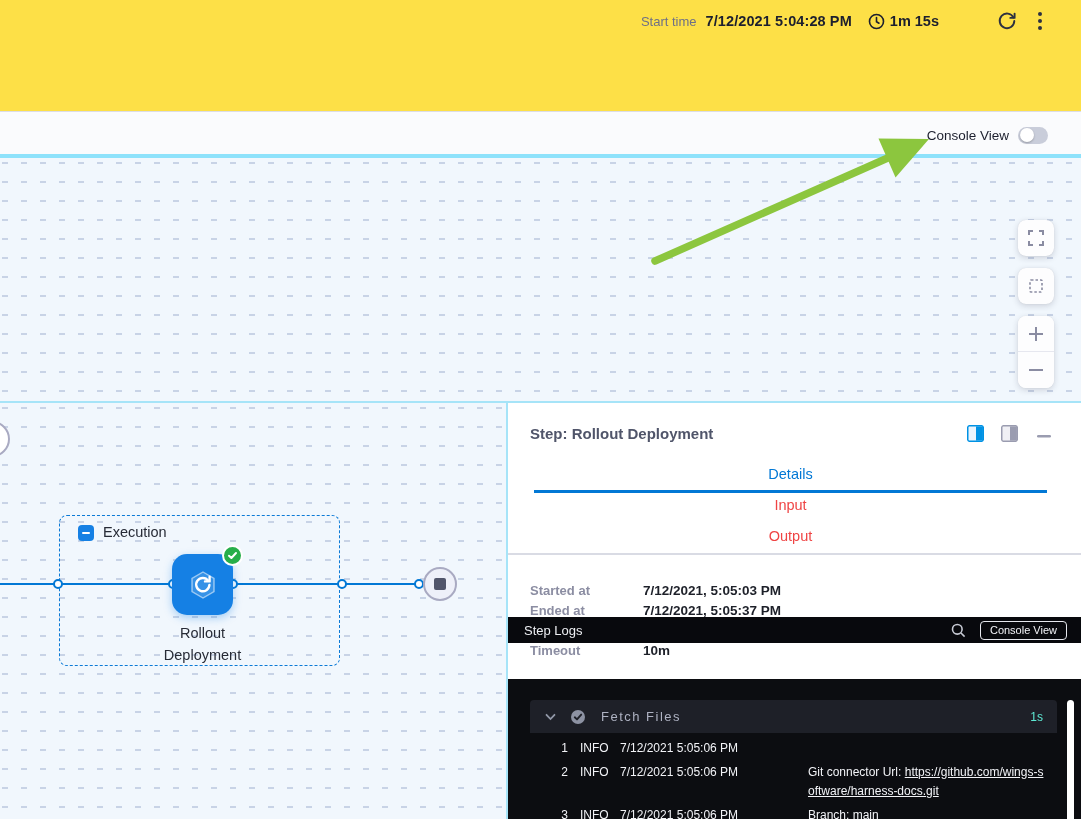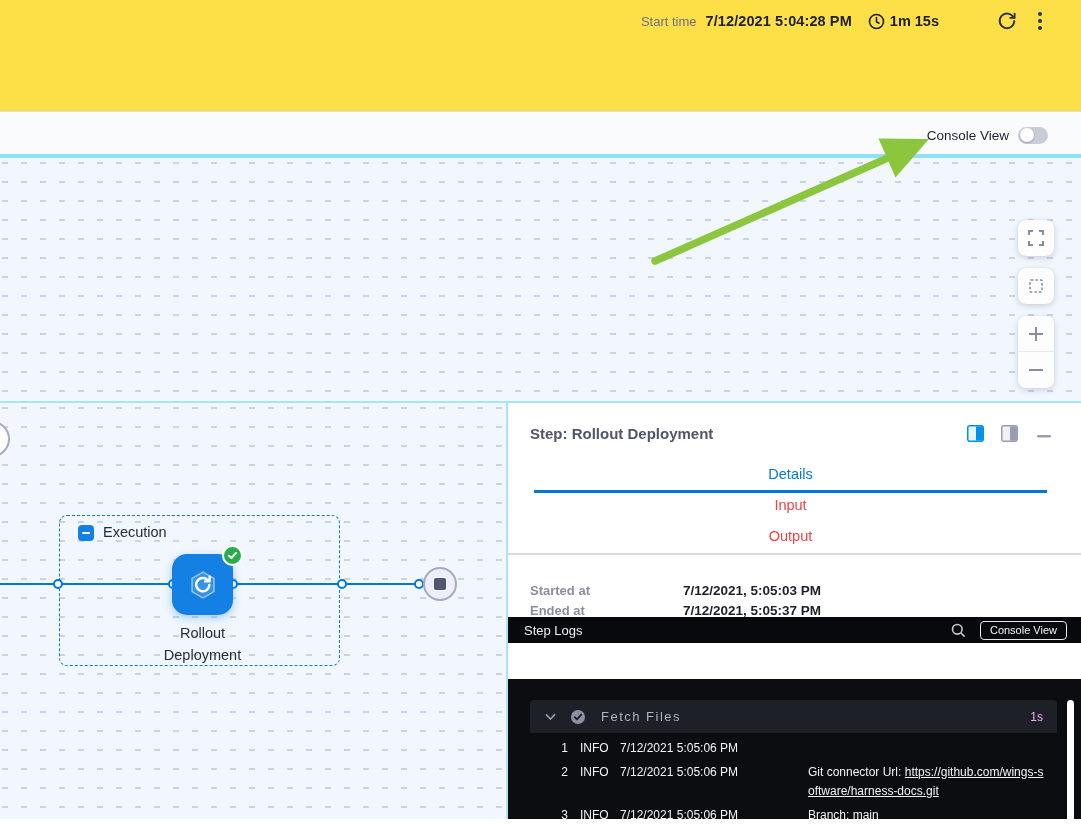--- a/index.html
+++ b/index.html
@@ -86,42 +86,42 @@
   .head-icons { display:flex; align-items:center; gap:13px; }
   .split-icon { width:17px; height:17px; border-radius:2px; display:block; cursor:pointer; }
   .minimize-btn { background:none; border:none; cursor:pointer; color:#9a9cb0; font-size:16px; padding:0 2px; margin-left:2px; }
 
   .tabs { display:flex; padding:0 0 0 26px; margin-top:16px; border-bottom:2px solid #d9dbe4;flex-direction:column; }
   .tab { font-size:14.5px; color:#ef4444; padding:6px 0 9px; margin-right:34px; cursor:pointer; position:relative; background:none; border:none; font-family:inherit; }
   .tab.active { color:#0278d5; }
   .tab.active::after { content:""; position:absolute; left:0; right:0; bottom:-2px; height:3px; background:#0278d5; }
 
   .details { margin:26px 0 0 22px; }
-  .detail-row { display:flex; line-height:20px;gap:40px; }
+  .detail-row { display:flex; line-height:20px; }
   .detail-label { width:113px; font-size:13px; font-weight:700; color:#8b8da2; }
   .detail-value { font-size:13.5px; font-weight:700; color:#1d2029; }
 
   
   .logs-section { position:absolute; left:0; right:0; top:214px; bottom:0; display:flex; flex-direction:column;gap:36px; }
   .steplogs-bar { height:26px; background:#08090d; display:flex; align-items:center; padding:0 14px 0 16px; }
   .steplogs-title { color:#eceef2; font-size:13px; flex:1; }
   .search-btn { background:none; border:none; cursor:pointer; color:#c7cad4; display:flex; margin-right:14px; }
   .consoleview-btn {
     background:none; border:1px solid #e6e8ee; color:#f2f3f7; border-radius:4px;
     font-size:11px; padding:2.5px 9px; cursor:pointer; font-family:inherit;
   }
   .log-viewer { flex:1; background:#0c0d11; position:relative; overflow:hidden;
     font-family:Liberation Sans, sans-serif;padding-left:12px; }
   .log-group-header {
     margin:21px 24px 0 10px; height:33px; background:#1e2028; border-radius:4px 4px 0 0;
     display:flex; align-items:center; padding:0 14px 0 15px; cursor:pointer;
   }
   .log-group-header .chev { color:#9298a8; display:flex; margin-right:14px; }
   .log-group-title { color:#aeb2c2; font-size:13px; letter-spacing:1.5px; margin-left:15px; flex:1; }
-  .log-group-duration { color:#f0abfc; font-size:12px; }
+  .log-group-duration { color:#5eead4; font-size:12px; }
   .log-rows { padding-top:3px; }
   .log-row { display:flex; align-items:flex-start; padding:2.5px 0 2px 34px; color:#f2f3f7; font-size:12px; line-height:19.5px; }
   .log-num { width:14px; text-align:right; flex:none; }
   .log-level { width:36px; margin-left:12px; flex:none; }
   .log-ts { width:188px; margin-left:4px; flex:none; }
   .log-msg { width:240px; word-break:break-all; }
   .log-msg.bold { font-weight:700; }
   .log-link { text-decoration:underline; color:#f2f3f7; cursor:pointer; }
   .log-scrollbar { position:absolute; right:7px; top:21px; width:7px; height:220px; background:#ffffff; border-radius:4px; }
 </style>
@@ -276,20 +276,24 @@
           <span class="detail-label">Started at</span>
           <span class="detail-value">7/12/2021, 5:05:03 PM</span>
         </div>
         <div class="detail-row">
           <span class="detail-label">Ended at</span>
           <span class="detail-value">7/12/2021, 5:05:37 PM</span>
         </div>
         <div class="detail-row">
           <span class="detail-label">Duration</span>
           <span class="detail-value">34s</span>
+        </div>
+        <div class="detail-row">
+          <span class="detail-label">Timeout</span>
+          <span class="detail-value">10m</span>
         </div>
       </div>
 
       <div class="logs-section">
         <div class="steplogs-bar">
           <span class="steplogs-title">Step Logs</span>
           <button class="search-btn">
             <svg width="15" height="15" viewBox="0 0 15 15" fill="none" stroke="#c7cad4" stroke-width="1.6">
                 <circle cx="6.3" cy="6.3" r="4.8"></circle>
                 <path d="M10 10 L13.6 13.6"></path>

